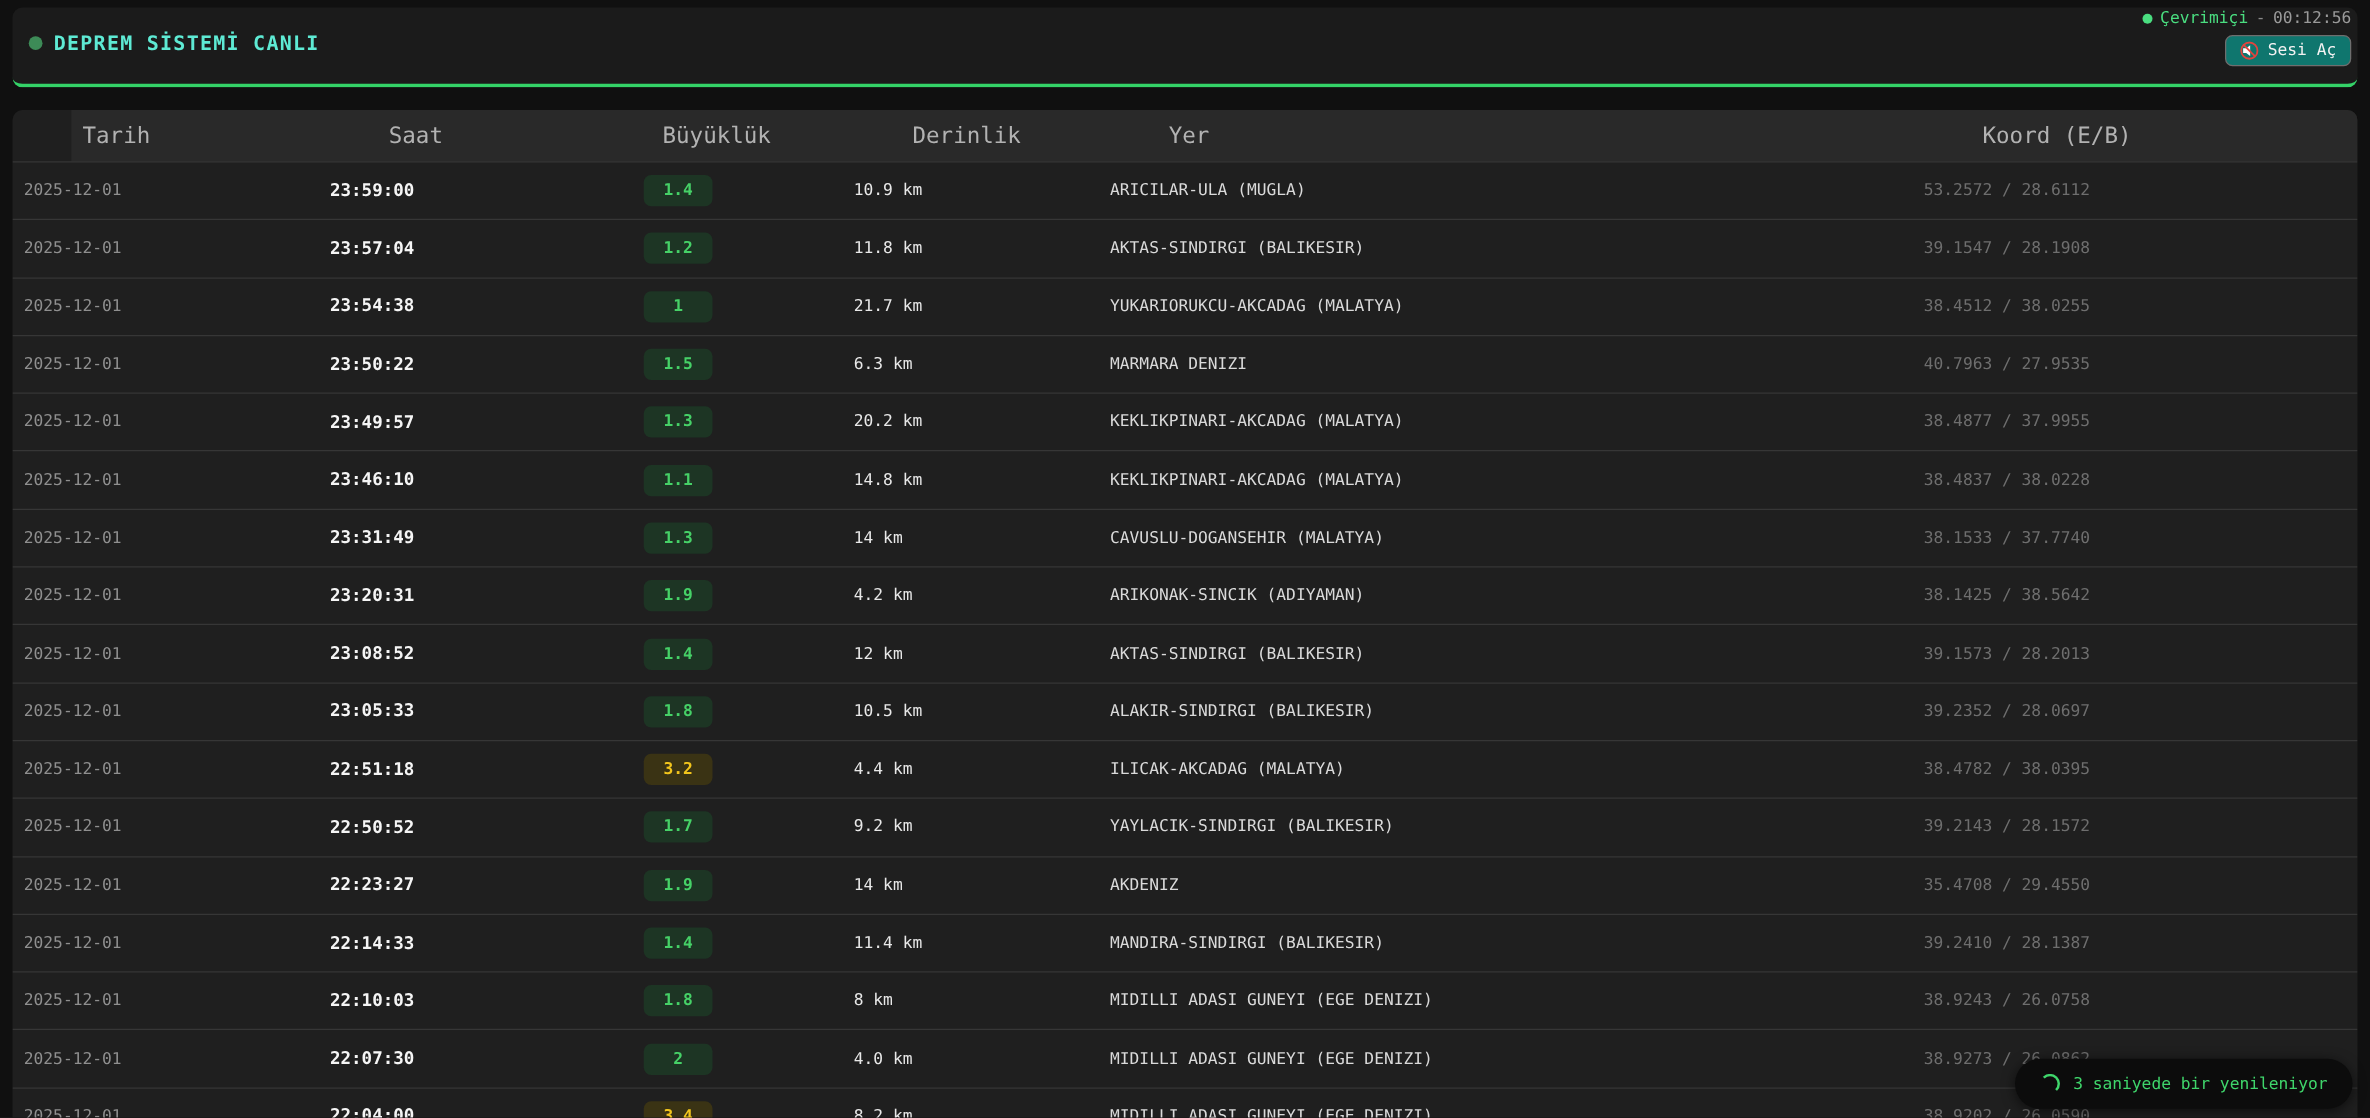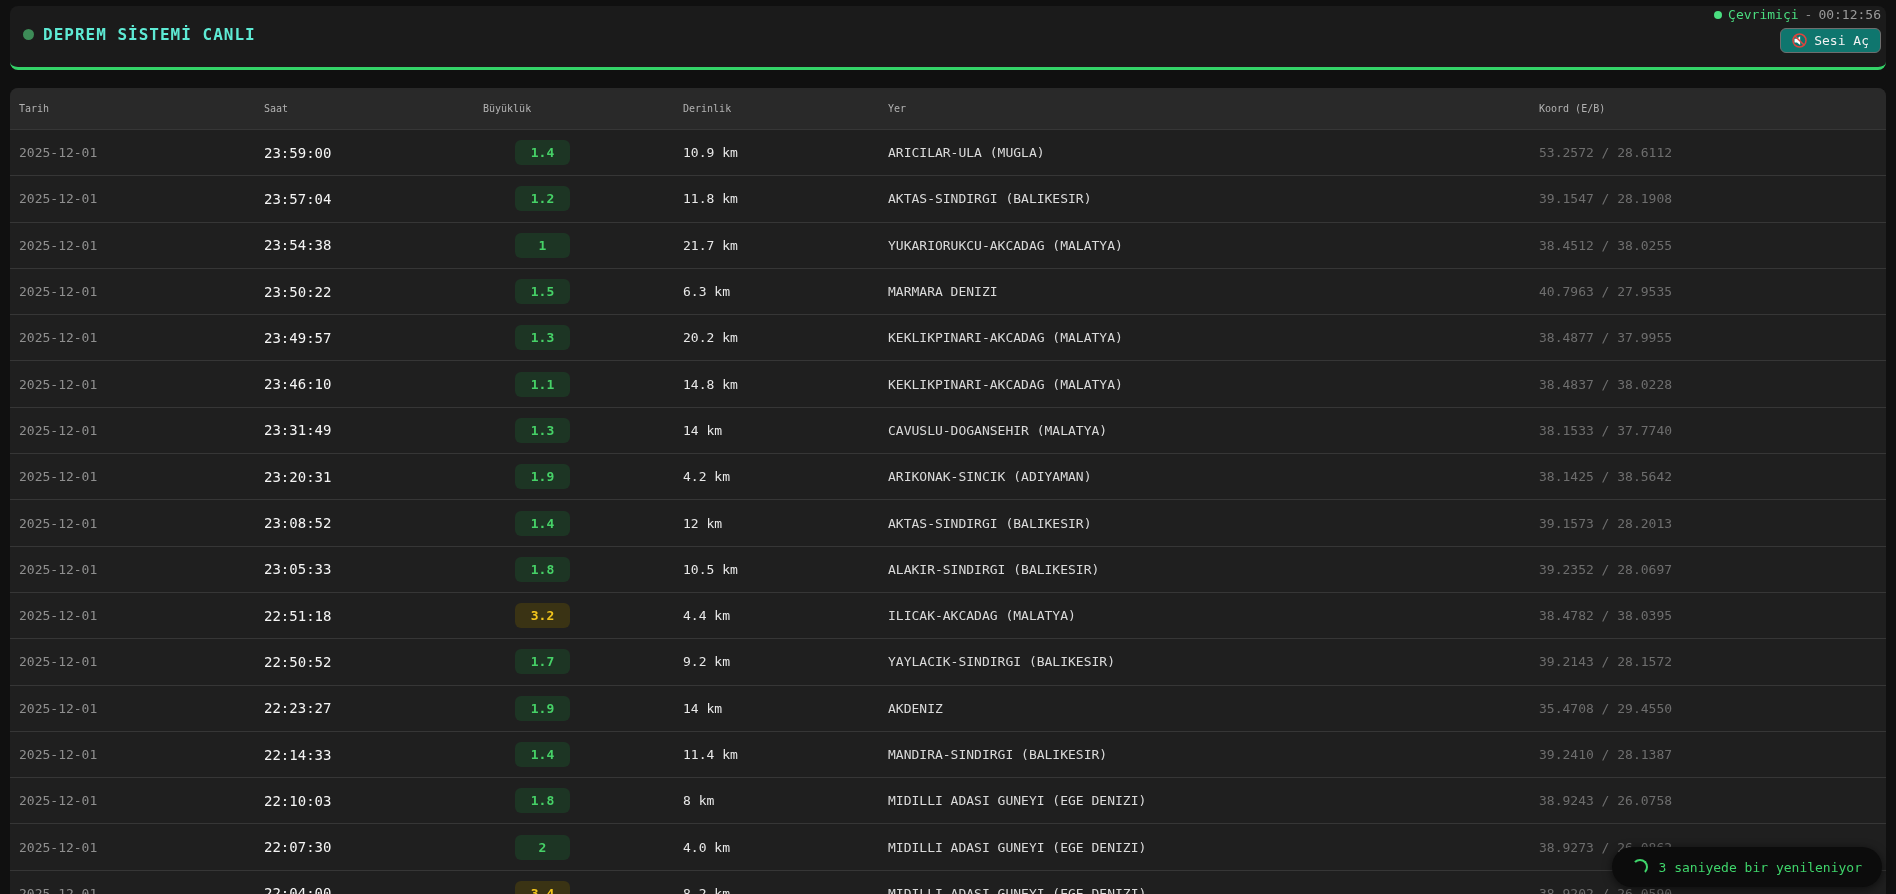--- a/index.html
+++ b/index.html
@@ -50,25 +50,25 @@
   .table-card {
     position:absolute; left:10px; right:10px; top:88px; height:840px;
     background:#1f1f1f; border-radius:8px 8px 0 0; overflow:hidden;
   }
   .grid-row {
     display:grid;
     grid-template-columns:245px 219px 200px 205px 651px 1fr;
     align-items:center; padding-left:9px;
   }
   .thead {
-    height:41px; background:#292929; color:#b2b2b2; font-size:10px;
+    height:41px; background:#292929; color:#b2b2b2; font-size:18px;margin-left:47px;
   }
   .trow { height:46.3px; border-top:1px solid #363636; }
   .cell-date  { color:#8f8f8f; font-size:13px; }
-  .cell-time  { color:#f5f5f5; font-size:14px; font-weight:normal; }
+  .cell-time  { color:#f5f5f5; font-size:14px; font-weight:bold; }
   .cell-depth { color:#e8e8e8; font-size:13px; }
   .cell-loc   { color:#dadada; font-size:13px; }
   .cell-coord { color:#6e6e6e; font-size:13px; }
   .badge {
     display:inline-block; min-width:55px; padding:5px 6px;
     border-radius:6px; text-align:center;
     font-size:13px; font-weight:bold;margin-left:32px;
   }
   .badge.green  { background:#1d3524; color:#46d167; }
   .badge.yellow { background:#3a3314; color:#f2c51c; }

